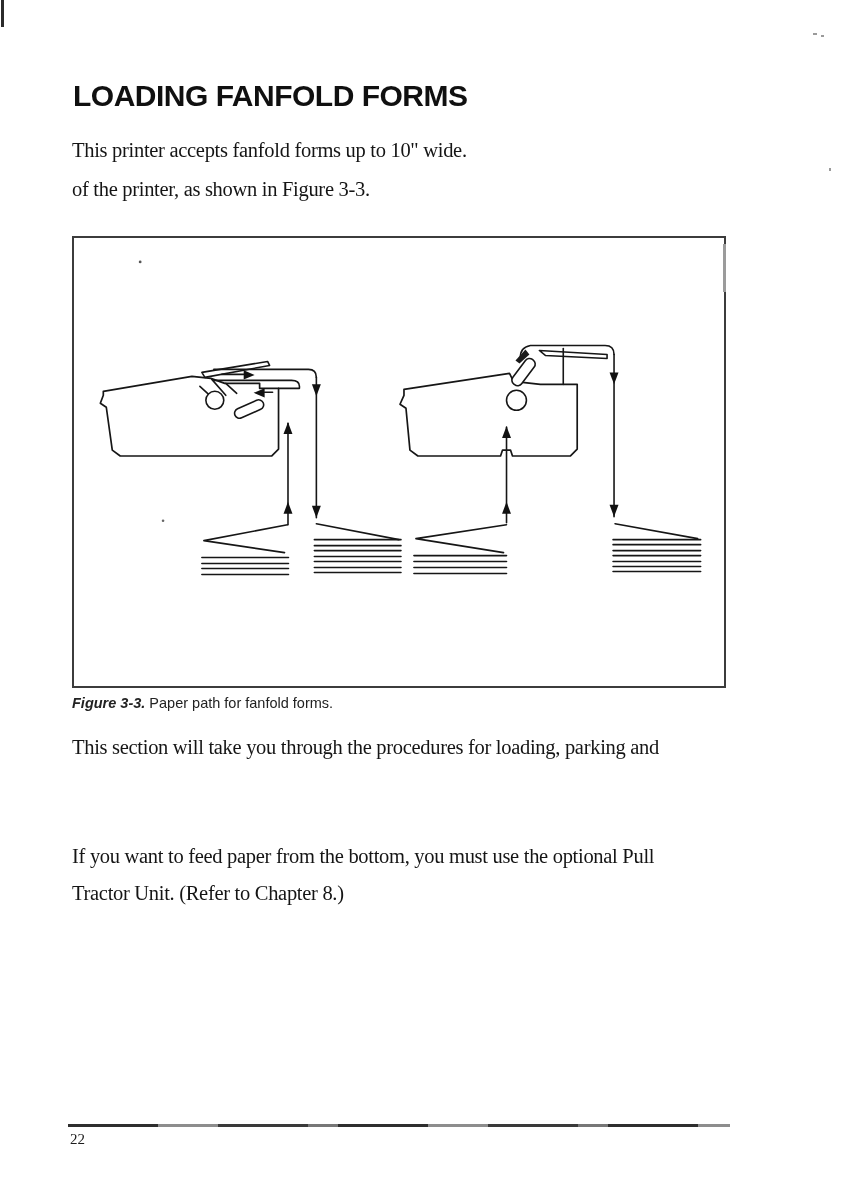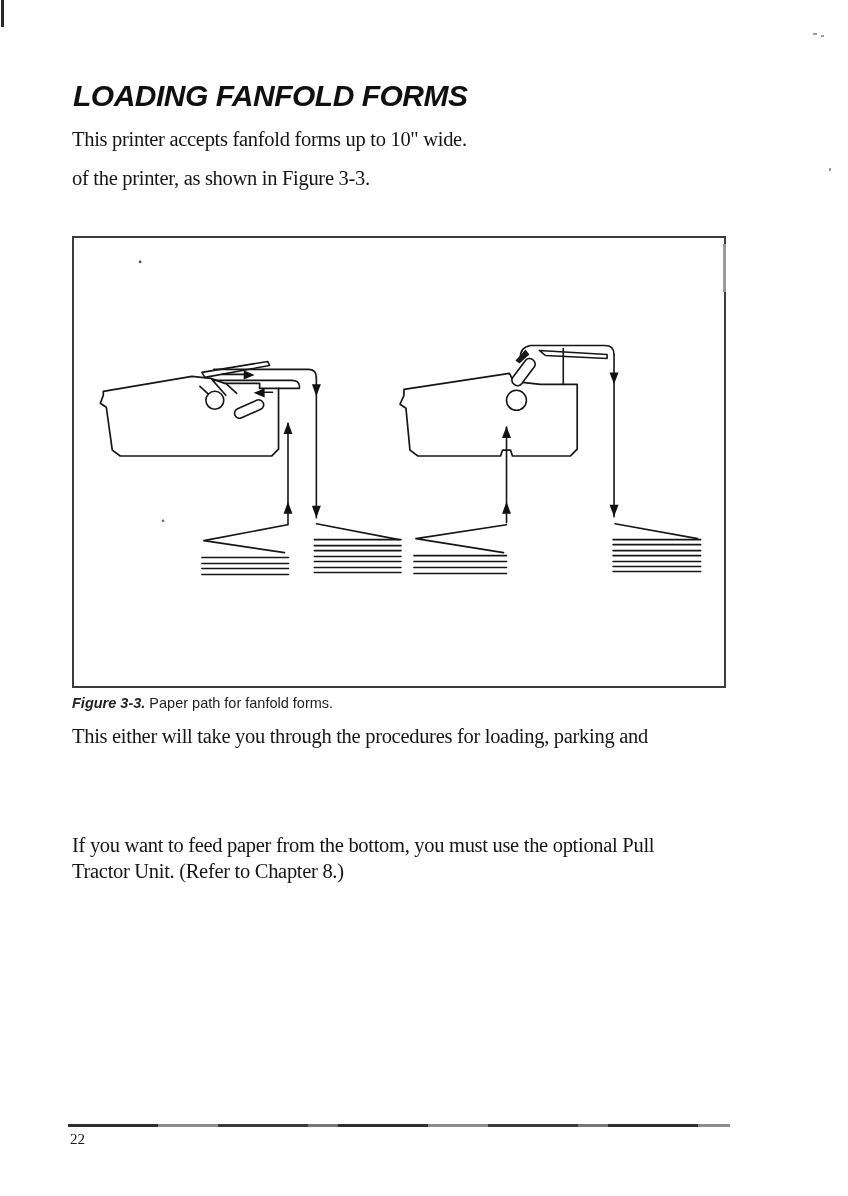--- a/index.html
+++ b/index.html
@@ -7,27 +7,27 @@
     position:relative;width:848px;height:1196px;background:#ffffff;
     font-family:"Liberation Serif",serif;color:#161616;overflow:hidden;
   }
   
   .mark-topleft{position:absolute;left:1px;top:0;width:3px;height:27px;background:#2b2b2b;}
   .speck{position:absolute;background:#9a9a9a;}
   
   .title{
     position:absolute;left:73px;top:79px;margin:0;
     font-family:"Liberation Sans",sans-serif;font-weight:700;
-    font-size:30px;line-height:34px;letter-spacing:-0.5px;color:#101010;font-style:italic;
+    font-size:30px;line-height:34px;letter-spacing:-0.5px;color:#101010;
   }
   
   .para{position:absolute;left:72px;width:680px;}
   .para .line{
     font-size:20.5px;line-height:26px;letter-spacing:-0.3px;
-    white-space:nowrap;color:#151515;
+    white-space:nowrap;color:#151515;margin-top:11px;
   }
   .p1{top:126px;} .p2{top:165px;} .p3{top:723px;} .p4{top:832px;}
   
   .figure-box{
     position:absolute;left:72px;top:236px;width:650px;height:448px;
     border:2px solid #3c3c3c;background:#ffffff;
   }
   .figure-box .border-smudge{position:absolute;right:-2px;top:6px;width:3px;height:48px;background:#9b9b9b;}
   .figure-box svg{position:absolute;left:0;top:0;}
   .caption{
@@ -165,21 +165,21 @@
         <line class="ln" x1="541" y1="325" x2="629" y2="325" stroke-width="1.3"></line>
         <line class="ln" x1="541" y1="330" x2="629" y2="330" stroke-width="2.2"></line>
         <line class="ln" x1="541" y1="335" x2="629" y2="335" stroke-width="1.5"></line>
       </g>
     </svg>
   </div>
 
   <div class="caption"><span class="cap-label">Figure 3-3.</span><span> Paper path for fanfold forms.</span></div>
 
   <div class="para p3">
-    <div class="line">This either will take you through the procedures for loading, parking and</div>
+    <div class="line">This section will take you through the procedures for loading, parking and</div>
   </div>
 
   <div class="para p4">
     <div class="line">If you want to feed paper from the bottom, you must use the optional Pull</div>
     <div class="line">Tractor Unit. (Refer to Chapter 8.)</div>
   </div>
 
   <div class="footer-rule"></div>
   <div class="page-number">22</div>
 

